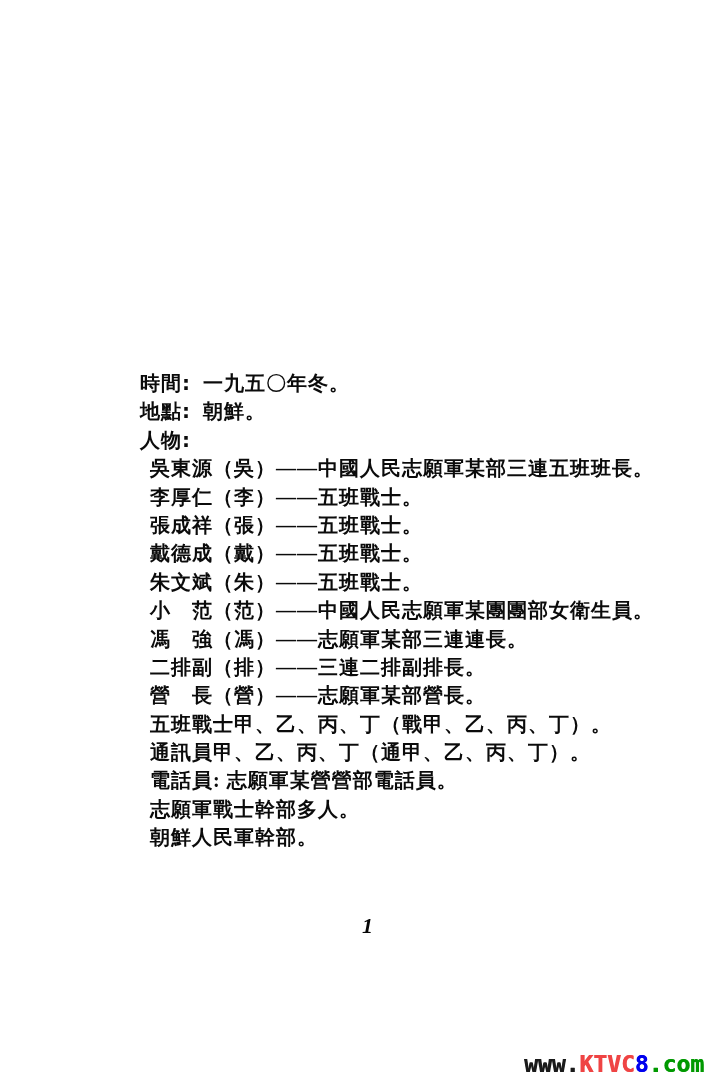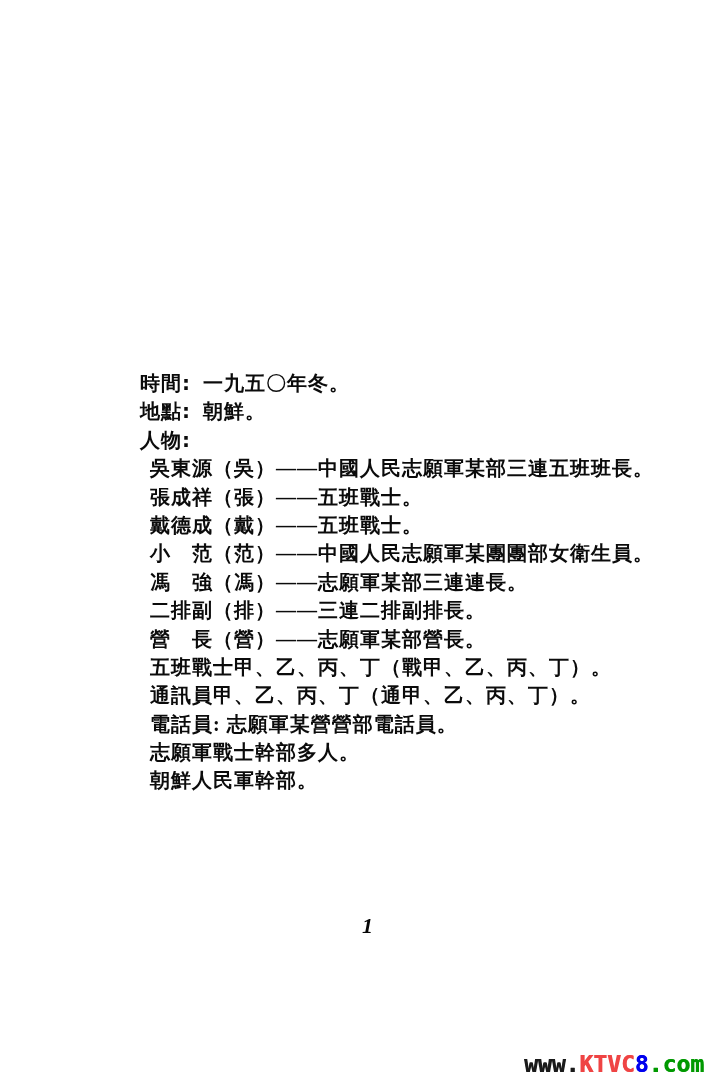--- a/index.html
+++ b/index.html
@@ -76,22 +76,24 @@
 
     <div class="line meta-line">
       <span class="label">地點:</span><span>朝鮮。</span>
     </div>
 
     <div class="line meta-line">
       <span class="label">人物:</span><span></span>
     </div>
 
     <div class="line cast-line">吳東源（吳）——中國人民志願軍某部三連五班班長。</div>
+    <div class="line cast-line">李厚仁（李）——五班戰士。</div>
     <div class="line cast-line">張成祥（張）——五班戰士。</div>
     <div class="line cast-line">戴德成（戴）——五班戰士。</div>
+    <div class="line cast-line">朱文斌（朱）——五班戰士。</div>
     <div class="line cast-line">小　范（范）——中國人民志願軍某團團部女衛生員。</div>
     <div class="line cast-line">馮　強（馮）——志願軍某部三連連長。</div>
     <div class="line cast-line">二排副（排）——三連二排副排長。</div>
     <div class="line cast-line">營　長（營）——志願軍某部營長。</div>
     <div class="line cast-line">五班戰士甲、乙、丙、丁（戰甲、乙、丙、丁）。</div>
     <div class="line cast-line">通訊員甲、乙、丙、丁（通甲、乙、丙、丁）。</div>
     <div class="line cast-line">電話員: 志願軍某營營部電話員。</div>
     <div class="line cast-line">志願軍戰士幹部多人。</div>
     <div class="line cast-line">朝鮮人民軍幹部。</div>
 

